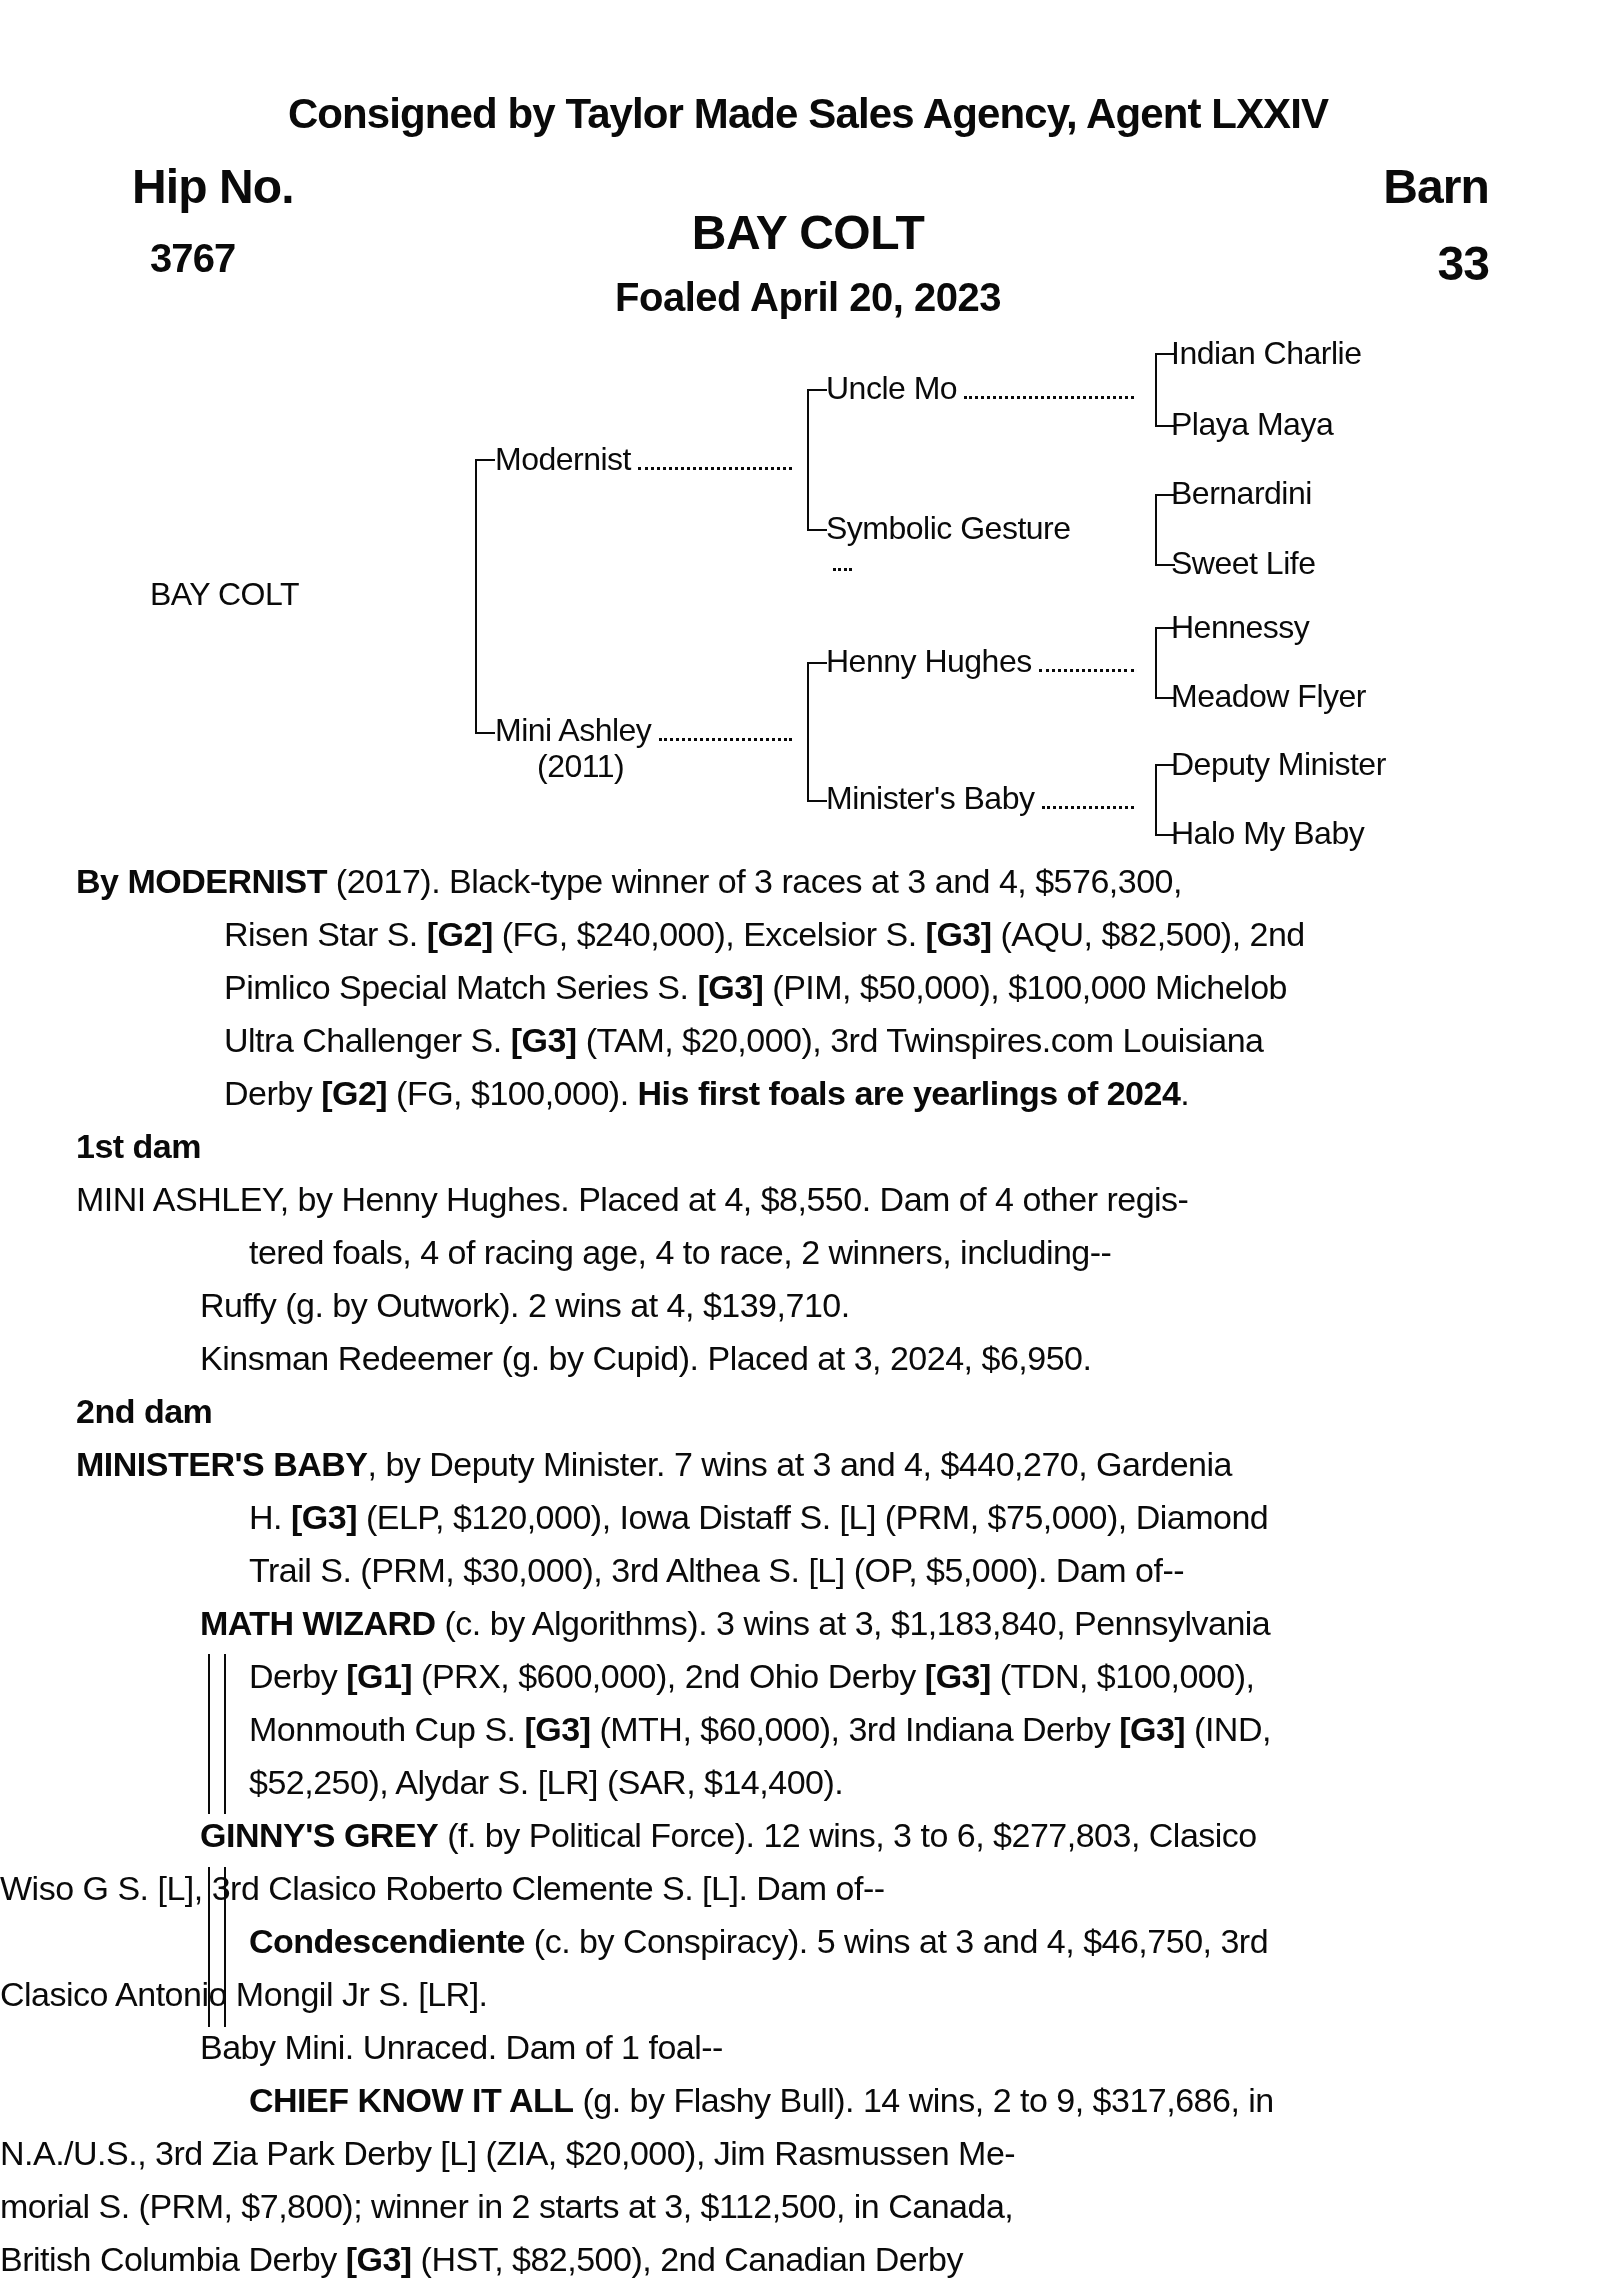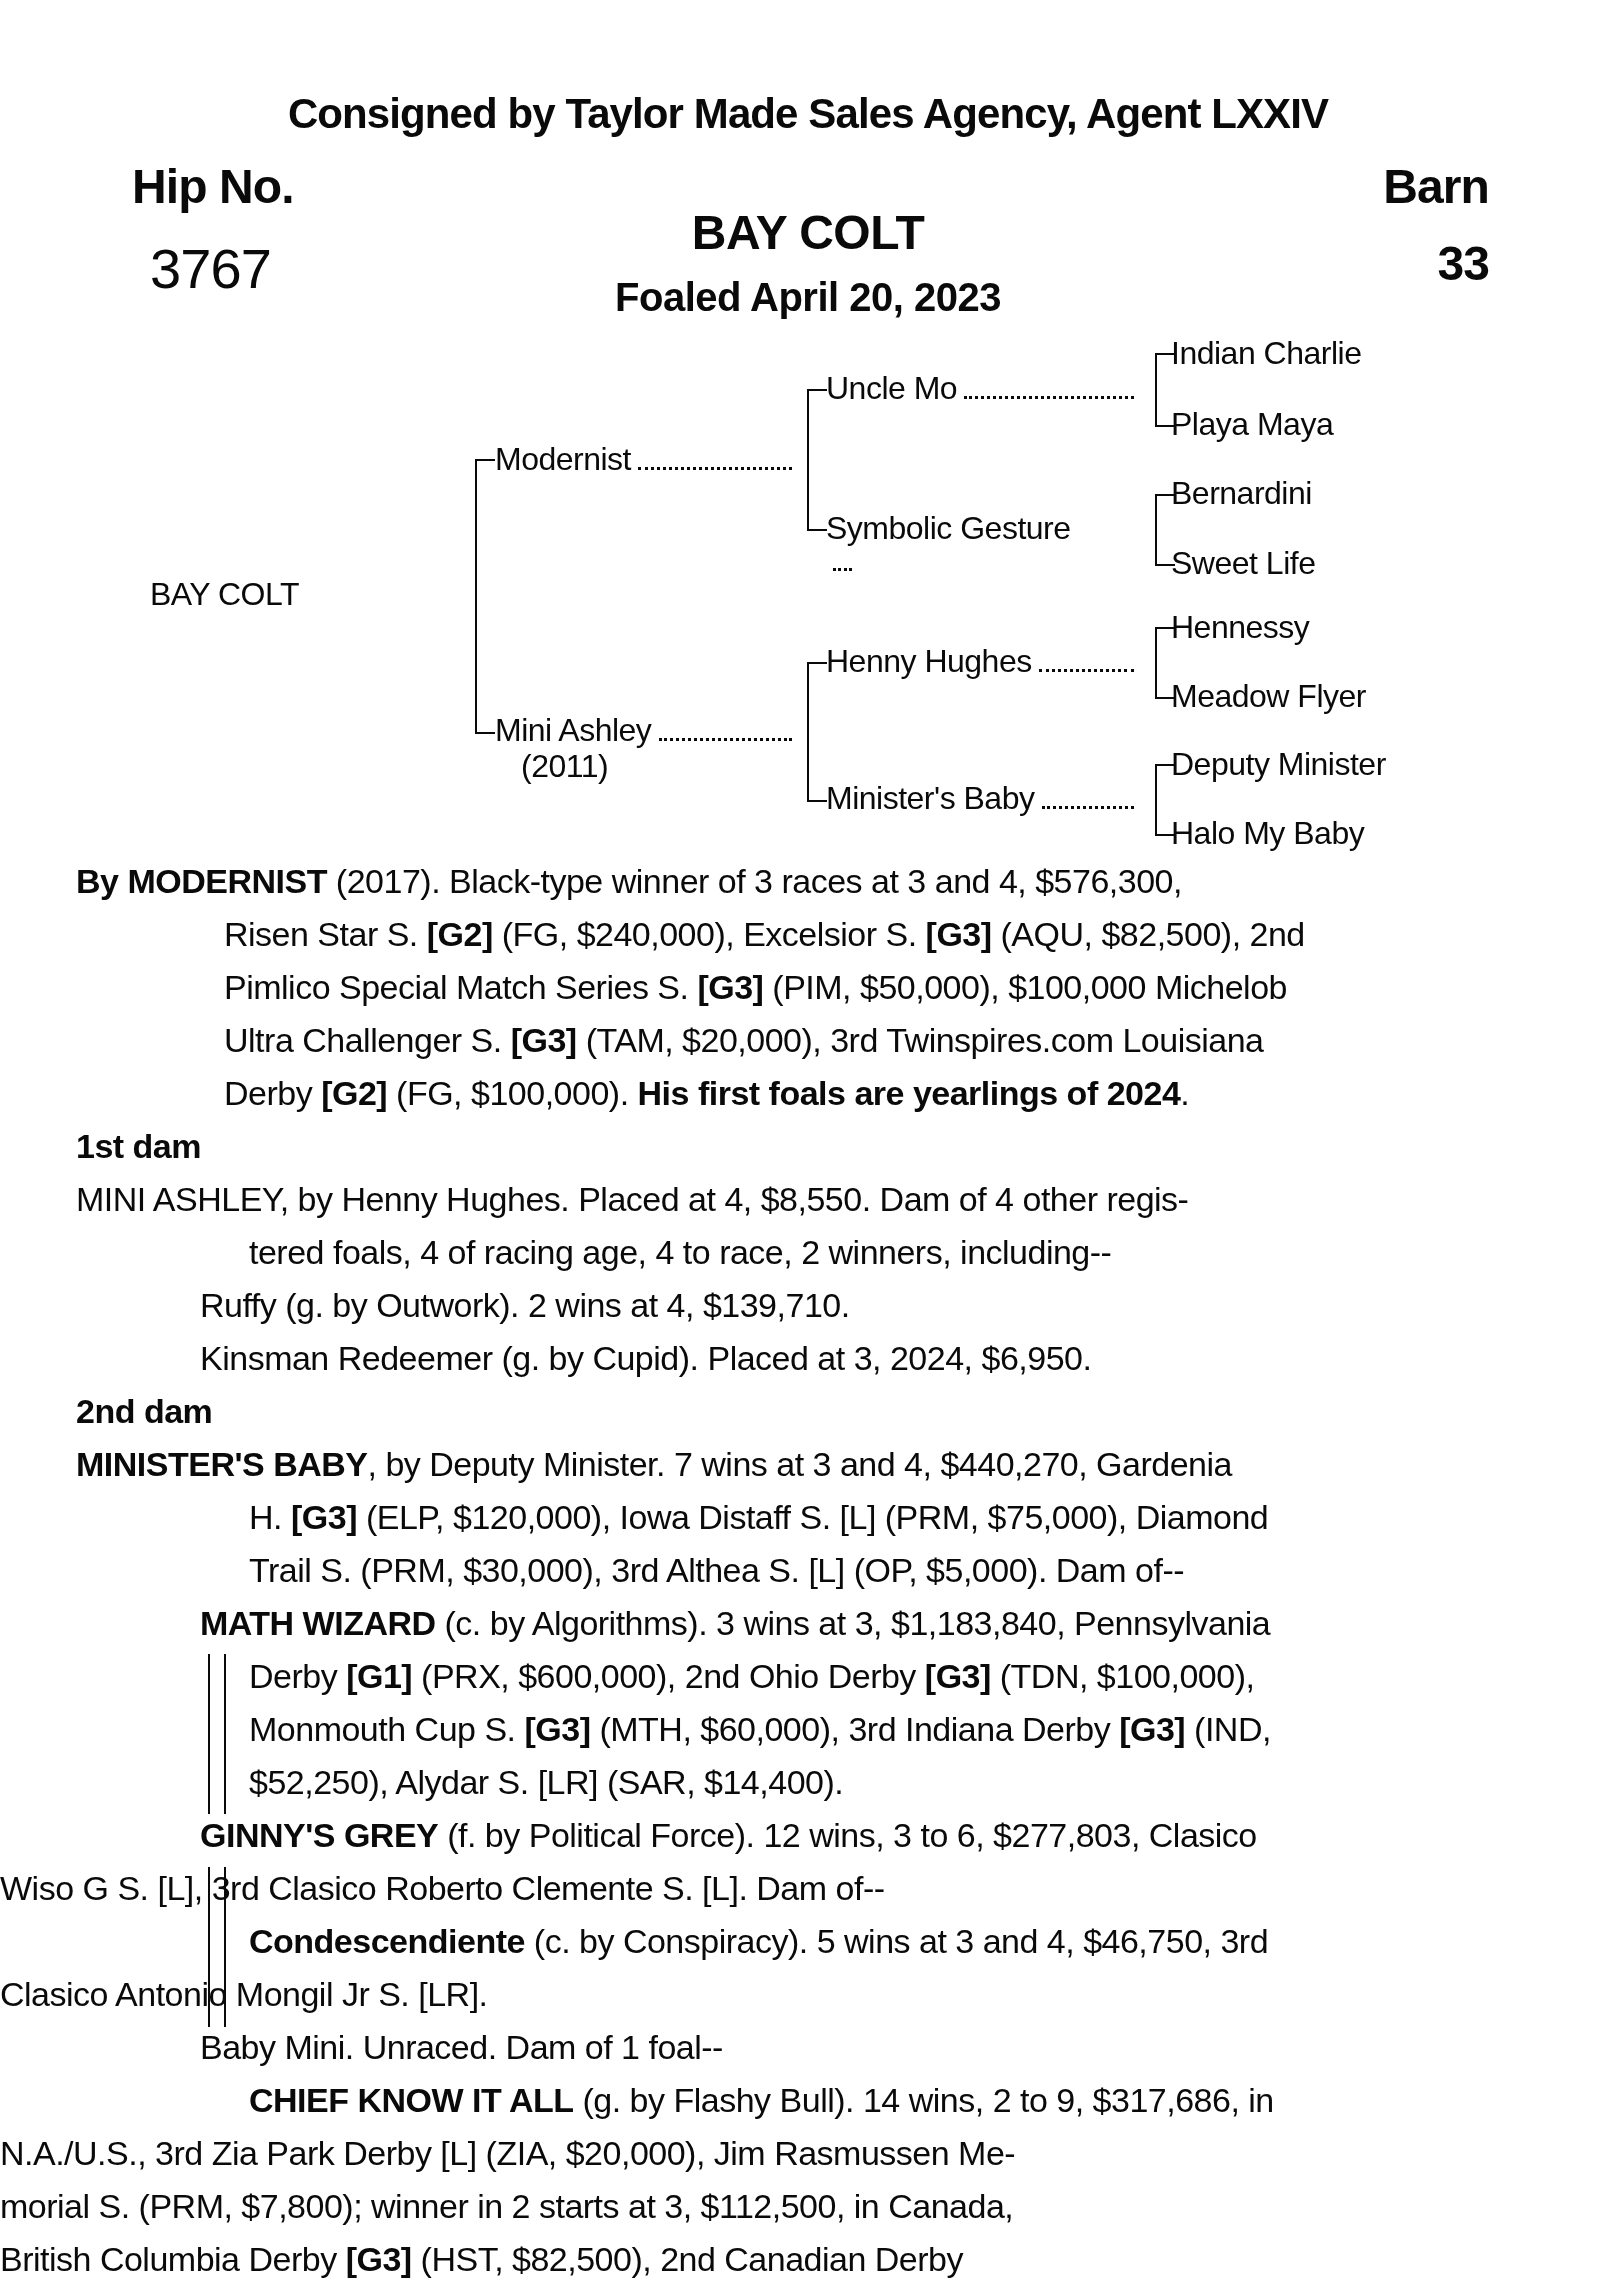--- a/index.html
+++ b/index.html
@@ -5,36 +5,36 @@
   html,body{margin:0;padding:0;background:#e8e8e8;}
   .page{
     position:relative;width:1616px;height:3227px;background:#ffffff;
     font-family:"Liberation Sans","DejaVu Sans",sans-serif;color:#0a0a0a;
     overflow:hidden;
   }
   
   .consignor{position:absolute;top:90px;left:0;width:100%;text-align:center;
     font-size:42px;font-weight:700;letter-spacing:-0.9px;white-space:nowrap;}
   .hip-label{position:absolute;left:132px;top:159px;font-size:48px;font-weight:700;letter-spacing:-0.9px;}
-  .hip-number{position:absolute;left:150px;top:236px;font-size:56px;font-weight:400;letter-spacing:-0.9px;}
+  .hip-number{position:absolute;left:150px;top:236px;font-size:40px;font-weight:700;letter-spacing:-0.9px;}
   .barn-label{position:absolute;right:127px;top:159px;font-size:48px;font-weight:700;letter-spacing:-0.9px;text-align:right;}
   .barn-number{position:absolute;right:127px;top:236px;font-size:48px;font-weight:700;letter-spacing:-0.9px;text-align:right;}
   .colt-title{position:absolute;top:205px;left:0;width:100%;text-align:center;
     font-size:48px;font-weight:700;letter-spacing:-0.5px;}
   .foaled{position:absolute;top:275px;left:0;width:100%;text-align:center;
     font-size:40px;font-weight:700;letter-spacing:-0.5px;}
   
   .tree{position:absolute;left:0;top:0;width:1616px;height:872px;font-size:32px;letter-spacing:-0.5px;line-height:1;}
   .t-node{position:absolute;display:flex;align-items:flex-start;white-space:nowrap;}
   .t-name{white-space:nowrap;}
   .leader{flex:1 1 auto;min-width:18.4px;height:24px;border-bottom:3.7px dotted #0a0a0a;margin-left:7.3px;margin-right:3.7px;}
   .t-subject{position:absolute;left:150px;top:578px;white-space:nowrap;}
   .t-sire{left:495px;top:443px;width:301px;}
   .t-dam{left:495px;top:714px;width:301px;}
-  .t-year{position:absolute;left:521px;top:750px;white-space:nowrap;}
+  .t-year{position:absolute;left:537px;top:750px;white-space:nowrap;}
   .g3-0{left:826px;top:372px;width:312px;}
   .g3-1{left:826px;top:512px;width:312px;flex-direction:column;}
   .g3-2{left:826px;top:645px;width:312px;}
   .g3-3{left:826px;top:782px;width:312px;}
   .g4{position:absolute;left:1171px;white-space:nowrap;}
   .g4-0{top:337px;}  .g4-1{top:408px;}
   .g4-2{top:477px;} .g4-3{top:547px;}
   .g4-4{top:611px;} .g4-5{top:680px;}
   .g4-6{top:748px;} .g4-7{top:817px;}
   .bk{position:absolute;border-left:2.8px solid #0a0a0a;}

